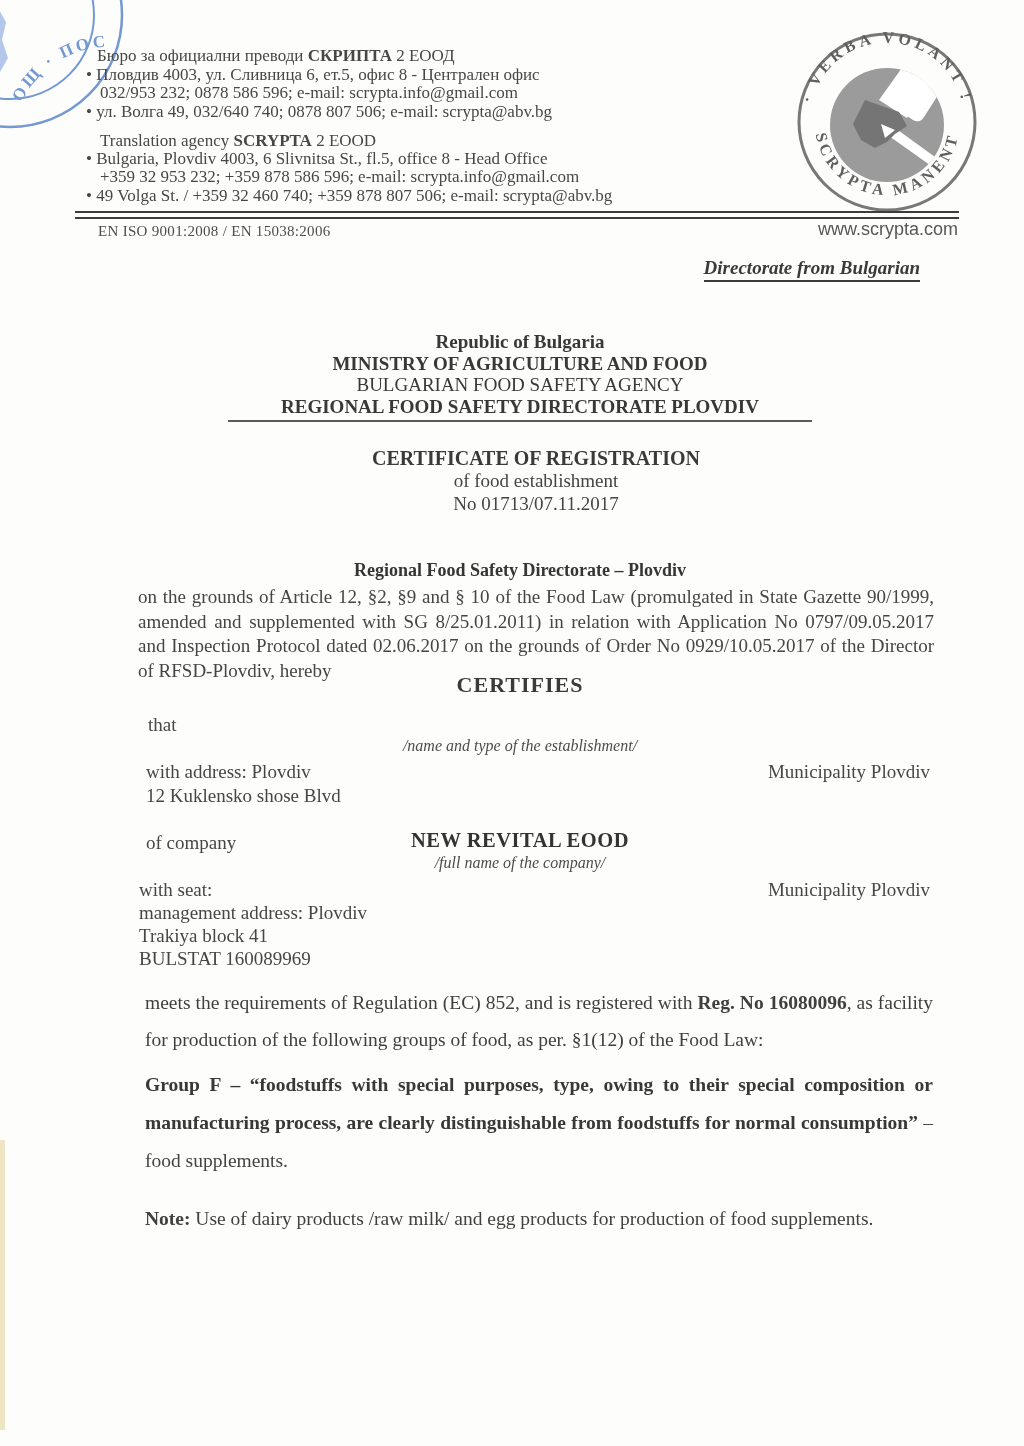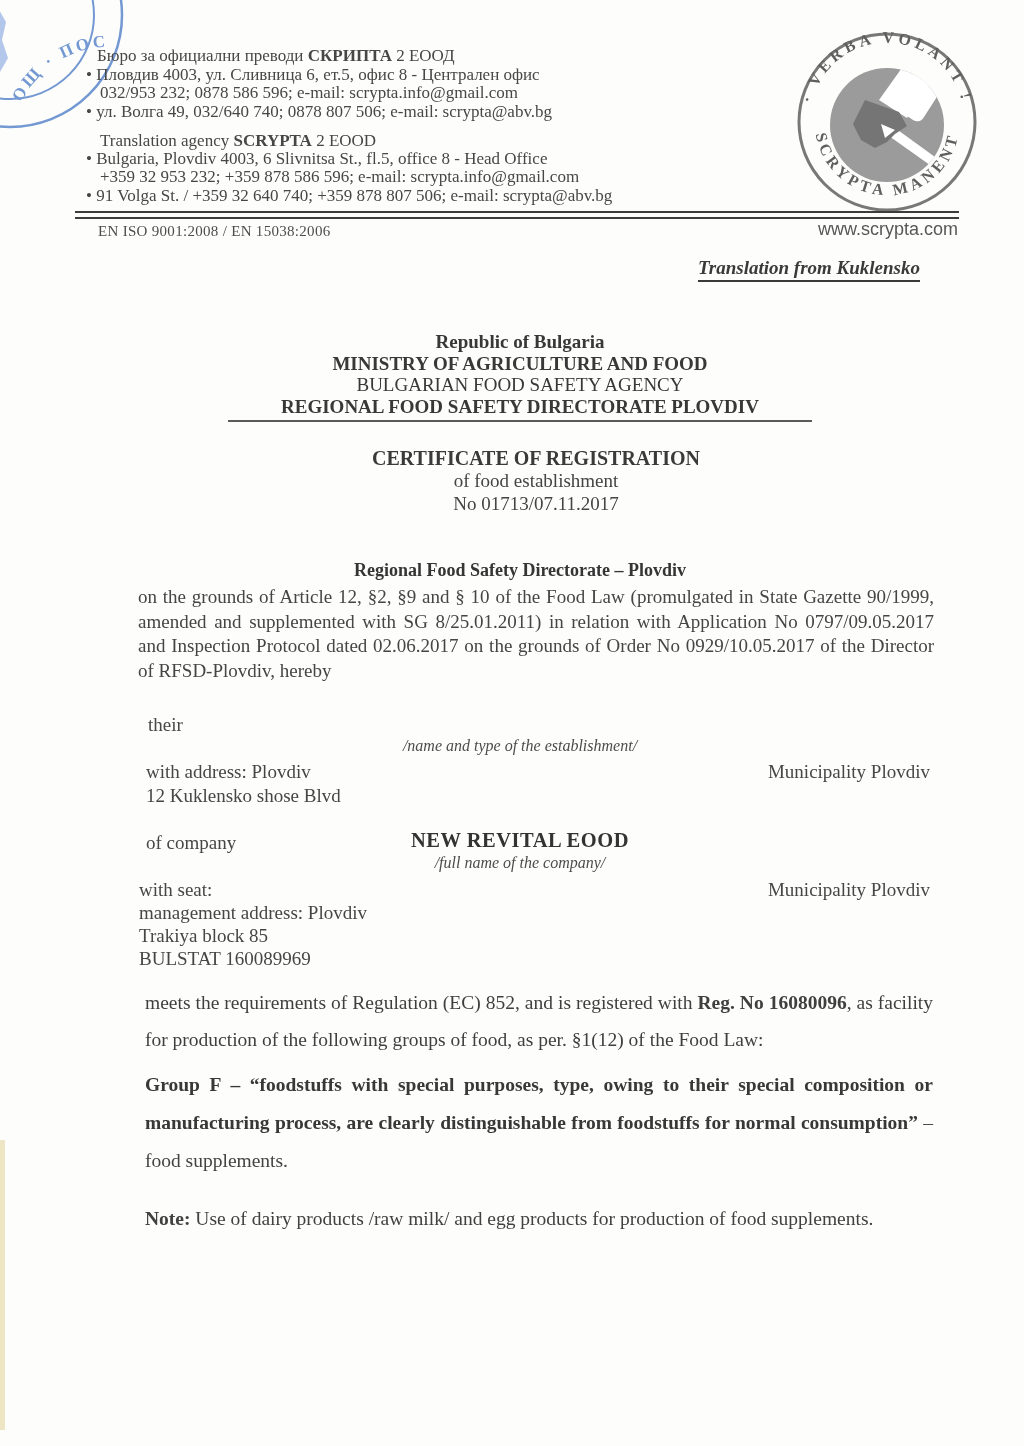--- a/index.html
+++ b/index.html
@@ -87,21 +87,21 @@
   </svg>
 
   <div class="abs lh-line" style="left:97px; top:46px"><span>Бюро за официални преводи </span><span class="lh-bold">СКРИПТА</span><span> 2 ЕООД</span></div>
   <div class="abs lh-line" style="left:86px; top:65px">• Пловдив 4003, ул. Сливница 6, ет.5, офис 8 - Централен офис</div>
   <div class="abs lh-line" style="left:100px; top:83px">032/953 232; 0878 586 596; e-mail: scrypta.info@gmail.com</div>
   <div class="abs lh-line" style="left:86px; top:102px">• ул. Волга 49, 032/640 740; 0878 807 506; e-mail: scrypta@abv.bg</div>
 
   <div class="abs lh-line" style="left:100px; top:131px"><span>Translation agency </span><span class="lh-bold">SCRYPTA</span><span> 2 EOOD</span></div>
   <div class="abs lh-line" style="left:86px; top:149px">• Bulgaria, Plovdiv 4003, 6 Slivnitsa St., fl.5, office 8 - Head Office</div>
   <div class="abs lh-line" style="left:100px; top:167px">+359 32 953 232; +359 878 586 596; e-mail: scrypta.info@gmail.com</div>
-  <div class="abs lh-line" style="left:86px; top:186px">• 91 Volga St. / +359 32 640 740; +359 878 807 506; e-mail: scrypta@abv.bg</div>
+  <div class="abs lh-line" style="left:86px; top:186px">• 49 Volga St. / +359 32 460 740; +359 878 807 506; e-mail: scrypta@abv.bg</div>
 
   <svg class="abs seal-svg" width="184" height="184" viewBox="0 0 184 184">
     <defs>
       <path id="sealTop" d="M 16,102 A 77,77 0 1 1 168,102" fill="none"></path>
       <path id="sealBottom" d="M 22,110 A 72,72 0 0 0 162,110" fill="none"></path>
       <clipPath id="discClip">
           <circle cx="92" cy="95" r="57"></circle>
         </clipPath>
     </defs>
     <circle cx="92" cy="92" r="88" fill="none" stroke="#787878" stroke-width="3"></circle>
@@ -117,55 +117,56 @@
       <textPath href="#sealTop" startOffset="50%">· VERBA VOLANT !</textPath>
     </text>
     <text font-family="Liberation Serif, serif" font-size="16" font-weight="bold" fill="#5f5f5f" letter-spacing="4" text-anchor="middle">
       <textPath href="#sealBottom" startOffset="50%">· SCRYPTA MANENT !</textPath>
     </text>
   </svg>
 
   <div class="abs double-rule"></div>
   <div class="abs iso-line">EN ISO 9001:2008 / EN 15038:2006</div>
   <div class="abs website">www.scrypta.com</div>
-  <div class="abs trans-note">Translation from Kuklensko</div>
+  <div class="abs trans-note">Directorate from Bulgarian</div>
 
   <div class="abs ministry-block ctr">
     <div class="b">Republic of Bulgaria</div>
     <div class="b">MINISTRY OF AGRICULTURE AND FOOD</div>
     <div>BULGARIAN FOOD SAFETY AGENCY</div>
     <div class="b">REGIONAL FOOD SAFETY DIRECTORATE PLOVDIV</div>
   </div>
   <div class="abs title-underline"></div>
 
   <div class="abs cert-block ctr">
     <div class="cert-title b">CERTIFICATE OF REGISTRATION</div>
     <div class="cert-line">of food establishment</div>
     <div class="cert-line">No 01713/07.11.2017</div>
   </div>
 
   <div class="abs dir-heading ctr b">Regional Food Safety Directorate – Plovdiv</div>
   <div class="abs grounds">on the grounds of Article 12, §2, §9 and § 10 of the Food Law (promulgated in State Gazette 90/1999, amended and supplemented with SG 8/25.01.2011) in relation with Application No 0797/09.05.2017 and Inspection Protocol dated 02.06.2017 on the grounds of Order No 0929/10.05.2017 of the Director of RFSD-Plovdiv, hereby</div>
 
+  <div class="abs certifies ctr b">CERTIFIES</div>
 
-  <div class="abs that-label">their</div>
+  <div class="abs that-label">that</div>
   <div class="abs caption ctr i" style="top:737px">/name and type of the establishment/</div>
 
   <div class="abs body-line" style="left:140px; top:761px">with address: Plovdiv</div>
   <div class="abs muni" style="top:761px">Municipality Plovdiv</div>
   <div class="abs body-line" style="left:140px; top:785px">12 Kuklensko shose Blvd</div>
 
   <div class="abs body-line" style="left:140px; top:832px">of company</div>
   <div class="abs company-name ctr b">NEW REVITAL EOOD</div>
   <div class="abs caption ctr i" style="top:854px">/full name of the company/</div>
 
   <div class="abs body-line" style="left:133px; top:879px">with seat:</div>
   <div class="abs muni" style="top:879px">Municipality Plovdiv</div>
   <div class="abs body-line" style="left:133px; top:902px">management address: Plovdiv</div>
-  <div class="abs body-line" style="left:133px; top:925px">Trakiya block 85</div>
+  <div class="abs body-line" style="left:133px; top:925px">Trakiya block 41</div>
   <div class="abs body-line" style="left:133px; top:948px">BULSTAT 160089969</div>
 
   <div class="abs para meets"><span>meets the requirements of Regulation (EC) 852, and is registered with </span><span class="b">Reg. No 16080096</span><span>, as facility for production of the following groups of food, as per. §1(12) of the Food Law:</span></div>
 
   <div class="abs para groupf"><span>Group F – “foodstuffs with special purposes, type, owing to their special composition or manufacturing process, are clearly distinguishable from foodstuffs for normal consumption”</span><span class="tail"> – food supplements.</span></div>
 
   <div class="abs note-line"><span class="b">Note:</span><span> Use of dairy products /raw milk/ and egg products for production of food supplements.</span></div>
 
   <div class="abs edge-strip"></div>
 

